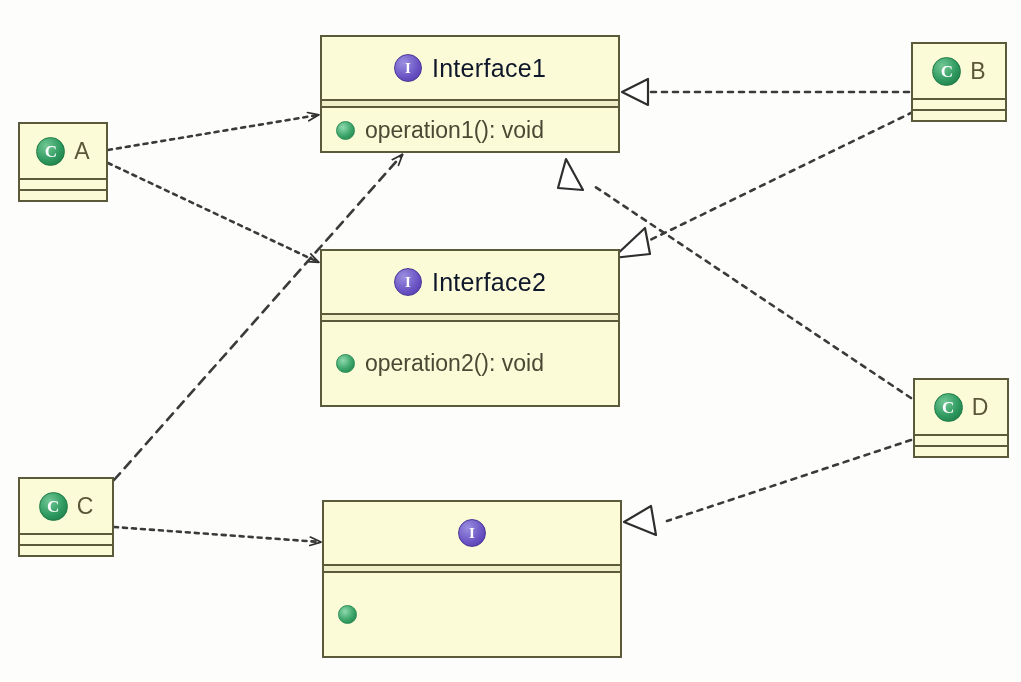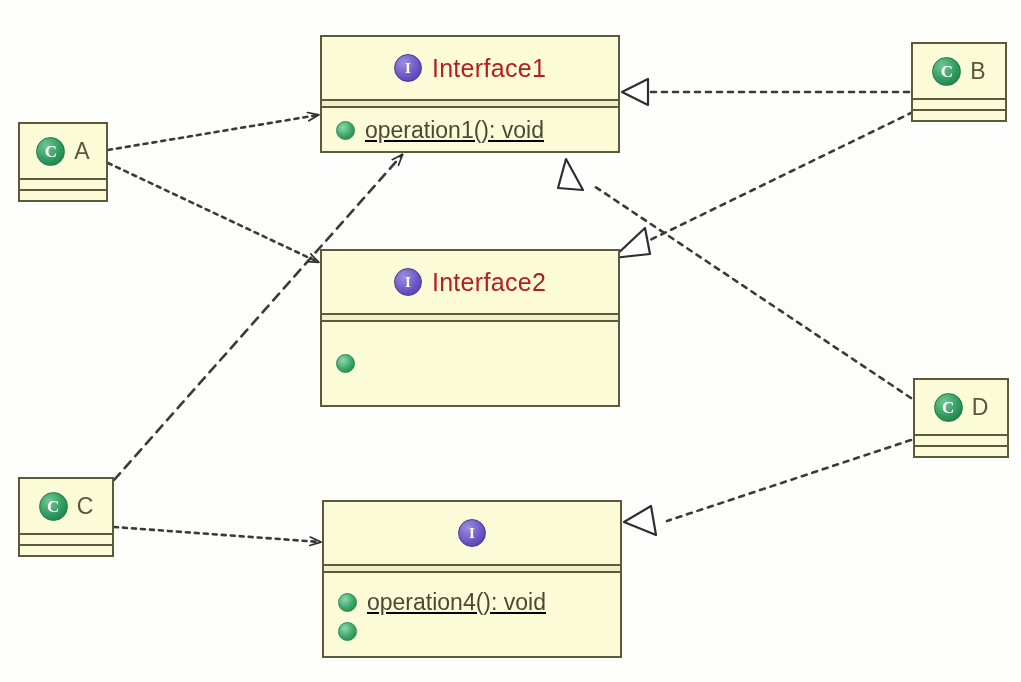--- a/index.html
+++ b/index.html
@@ -39,38 +39,37 @@
   .iface-header {
     display: flex;
     align-items: center;
     justify-content: center;
     background: #fbfbd8;
     height: 62px;
     flex: 0 0 auto;
   }
   .iface-title {
     font-size: 25px;
-    color: #b91c1c;
+    color: #0f172a;
     letter-spacing: 0.3px;
     margin-left: 10px;
   }
   .sep {
     flex: 0 0 auto;
     height: 5px;
     border-top: 2px solid #5b5a3a;
     border-bottom: 2px solid #5b5a3a;
     background: #efeec6;
   }
   .iface-ops {
     flex: 1 1 auto;
     padding: 6px 0 6px 0;
     display: flex;
     flex-direction: column;
     justify-content: center;
-    text-decoration: underline;
   }
   .op-row {
     display: flex;
     align-items: center;
     padding: 3px 0 3px 14px;
   }
   .op-label {
     font-size: 23px;
     color: #4a4934;
     margin-left: 10px;
@@ -221,39 +220,36 @@
     <div class="iface-header">
       <span class="icon-iface">
           <span>I</span>
         </span>
       <span class="iface-title">Interface2</span>
     </div>
     <div class="sep"></div>
     <div class="iface-ops">
       <div class="op-row">
         <span class="icon-op"></span>
+        <span class="op-label">operation2(): void</span>
       </div>
     </div>
   </div>
 
   <div class="iface" style="left:322px; top:500px; width:300px; height:158px;">
     <div class="iface-header">
       <span class="icon-iface">
           <span>I</span>
         </span>
     </div>
     <div class="sep"></div>
     <div class="iface-ops">
       <div class="op-row">
         <span class="icon-op"></span>
-        <span class="op-label">operation4(): void</span>
       </div>
-      <div class="op-row">
-        <span class="icon-op"></span>
-      </div>
     </div>
   </div>
 
   <div class="cls" style="left:18px; top:122px; width:90px; height:80px;">
     <div class="cls-header">
       <span class="icon-cls">
           <span>C</span>
         </span>
       <span class="cls-name">A</span>
     </div>

